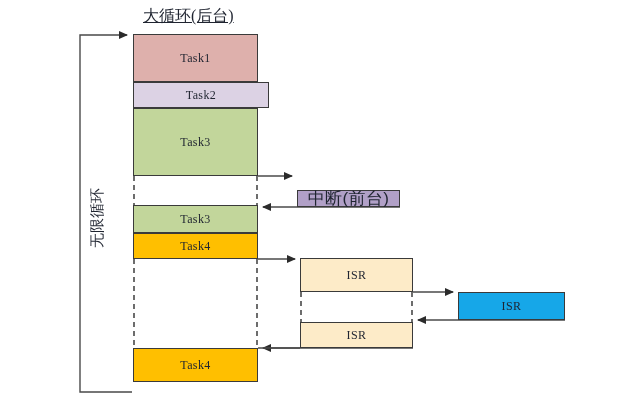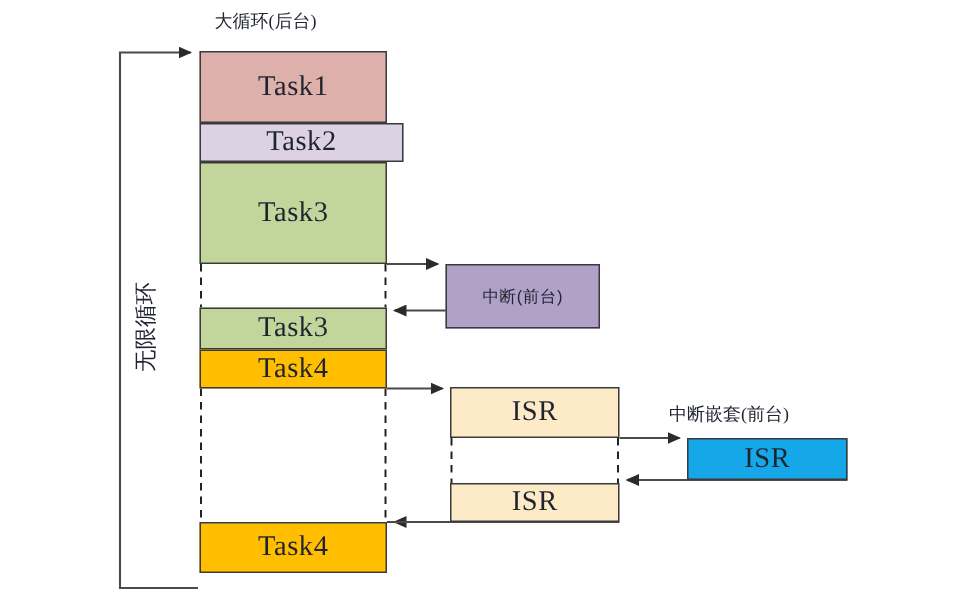--- a/index.html
+++ b/index.html
@@ -11,31 +11,32 @@
     position:relative;
   }
   #canvas{position:absolute;left:0;top:0;width:641px;height:405px;}
   .box{
     position:absolute;
     box-sizing:border-box;
     border:1px solid #3a3a3a;
     display:flex;
     align-items:center;
     justify-content:center;
-    font-size:19px;
+    font-size:12px;
     color:#1f2430;
     letter-spacing:.4px;
     white-space:nowrap;
   }
   .lbl{
     position:absolute;
-    font-size:12px;
+    font-size:16px;
     color:#1f2430;
     white-space:nowrap;
     font-family:"Liberation Serif","DejaVu Serif",serif;
+    text-decoration:underline;
   }
   .vlbl{
     position:absolute;
     font-size:15px;
     color:#1f2430;
     white-space:nowrap;
     transform-origin:0 0;
   }
   svg{position:absolute;left:0;top:0;overflow:visible;}
 </style>
@@ -85,35 +86,34 @@
 
     <g stroke="#4a4a4a" stroke-width="1" fill="none">
       <path d="M258,176 L258,176"></path>
     </g>
   </svg>
 
   <div class="vlbl" style="left:88px; top:248px; transform:rotate(-90deg);">无限循环</div>
 
   <div class="lbl" style="left:143px; top:6px;">大循环(后台)</div>
 
-  <div class="lbl" style="left:446px; top:268px;">中断嵌套(前台)</div>
 
   <div class="box" style="left:133px; top:34px; width:125px; height:48px; background:#DEB0AC;">Task1</div>
 
   <div class="box" style="left:133px; top:82px; width:136px; height:26px; background:#DCD2E4;">Task2</div>
 
   <div class="box" style="left:133px; top:108px; width:125px; height:68px; background:#C2D69B;">Task3</div>
 
   <div class="box" style="left:133px; top:205px; width:125px; height:28px; background:#C2D69B;">Task3</div>
 
   <div class="box" style="left:133px; top:233px; width:125px; height:26px; background:#FFBF00;">Task4</div>
 
   <div class="box" style="left:133px; top:348px; width:125px; height:34px; background:#FFBF00;">Task4</div>
 
-  <div class="box" style="left:297px; top:176px; width:103px; height:43px; background:#B1A0C7; font-size:11px;
+  <div class="box" style="left:297px; top:190px; width:103px; height:17px; background:#B1A0C7; font-size:17px;
               font-family:'Liberation Sans','DejaVu Sans',sans-serif;">中断(前台)</div>
 
   <div class="box" style="left:300px; top:258px; width:113px; height:34px; background:#FDEBC8;">ISR</div>
 
   <div class="box" style="left:300px; top:322px; width:113px; height:26px; background:#FDEBC8;">ISR</div>
 
   <div class="box" style="left:458px; top:292px; width:107px; height:28px; background:#16A7E8;">ISR</div>
 
 </div>
 

